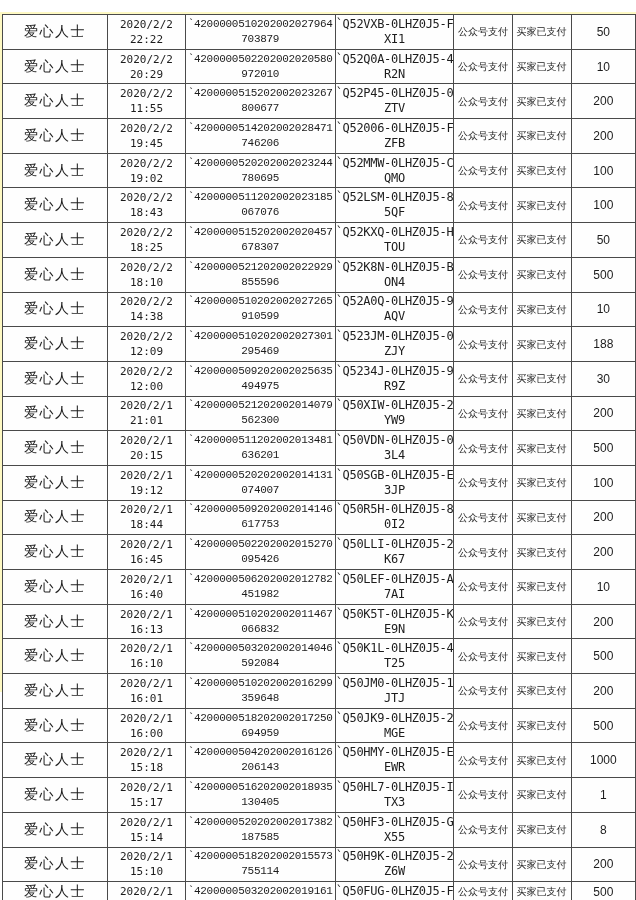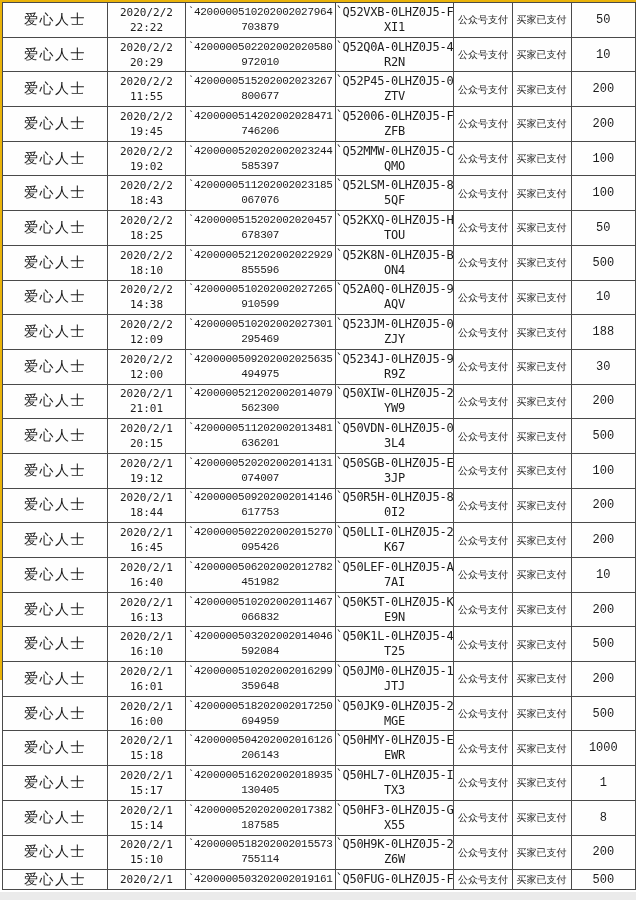--- a/index.html
+++ b/index.html
@@ -1,21 +1,21 @@
 <!DOCTYPE html>
 <html><head>
 <meta charset="utf-8">
 <style>
   html, body { margin:0; padding:0; }
   body {
     width:636px; height:900px; overflow:hidden;
     background:#ffffff;
     font-family:"DejaVu Sans", sans-serif;
   }
-  .sheet { position:relative; width:636px; height:680px; background:#eab308; }
+  .sheet { position:relative; width:636px; height:680px; background:#fef9c3;margin-top:12px; }
 
   table.donations {
     position:absolute; left:2px; top:2px;
     border-collapse:collapse; table-layout:fixed;
     background:#fefefe;
   }
   td {
     border:1.5px solid #4a4a4a;
     padding:0; margin:0;
     text-align:center; vertical-align:middle;
@@ -28,21 +28,21 @@
   tr.cut .cw { max-height:17px; overflow:hidden; }
 
   td.donor   { font-size:14px; letter-spacing:1.5px; }
   td.dt      { font-family:"DejaVu Sans Mono", monospace; font-size:11px; }
   td.dt .l   { line-height:15px; }
   td.txn     { font-family:Liberation Mono, monospace; font-size:11px; letter-spacing:-0.3px; white-space:nowrap; }
   td.txn .l  { line-height:15px; }
   td.code    { font-family:"DejaVu Sans Mono", monospace; font-size:12px; letter-spacing:-0.3px; white-space:nowrap; }
   td.code .l { line-height:15px; }
   td.method, td.status { font-size:10px; line-height:15px; word-break:break-all; padding:0 3px; }
-  td.amount  { font-family:Liberation Mono, monospace; font-size:12px; }
+  td.amount  { font-family:Liberation Sans, sans-serif; font-size:12px; }
 
   .bottom-strip {
     position:absolute; left:0; top:892px; width:636px; height:8px;
     background:#ebebeb;
   }
 </style>
 </head>
 <body>
 
 <div class="sheet">
@@ -192,21 +192,21 @@
     </td>
     <td class="dt">
       <div class="cw">
         <div class="l">2020/2/2</div>
         <div class="l">19:02</div>
       </div>
     </td>
     <td class="txn">
       <div class="cw">
         <div class="l">`4200000520202002023244</div>
-        <div class="l">585397</div>
+        <div class="l">780695</div>
       </div>
     </td>
     <td class="code">
       <div class="cw">
         <div class="l">`Q52MMW-0LHZ0J5-C</div>
         <div class="l">QMO</div>
       </div>
     </td>
     <td class="method">
       <div class="cw"><span>公众号支付</span></div>

